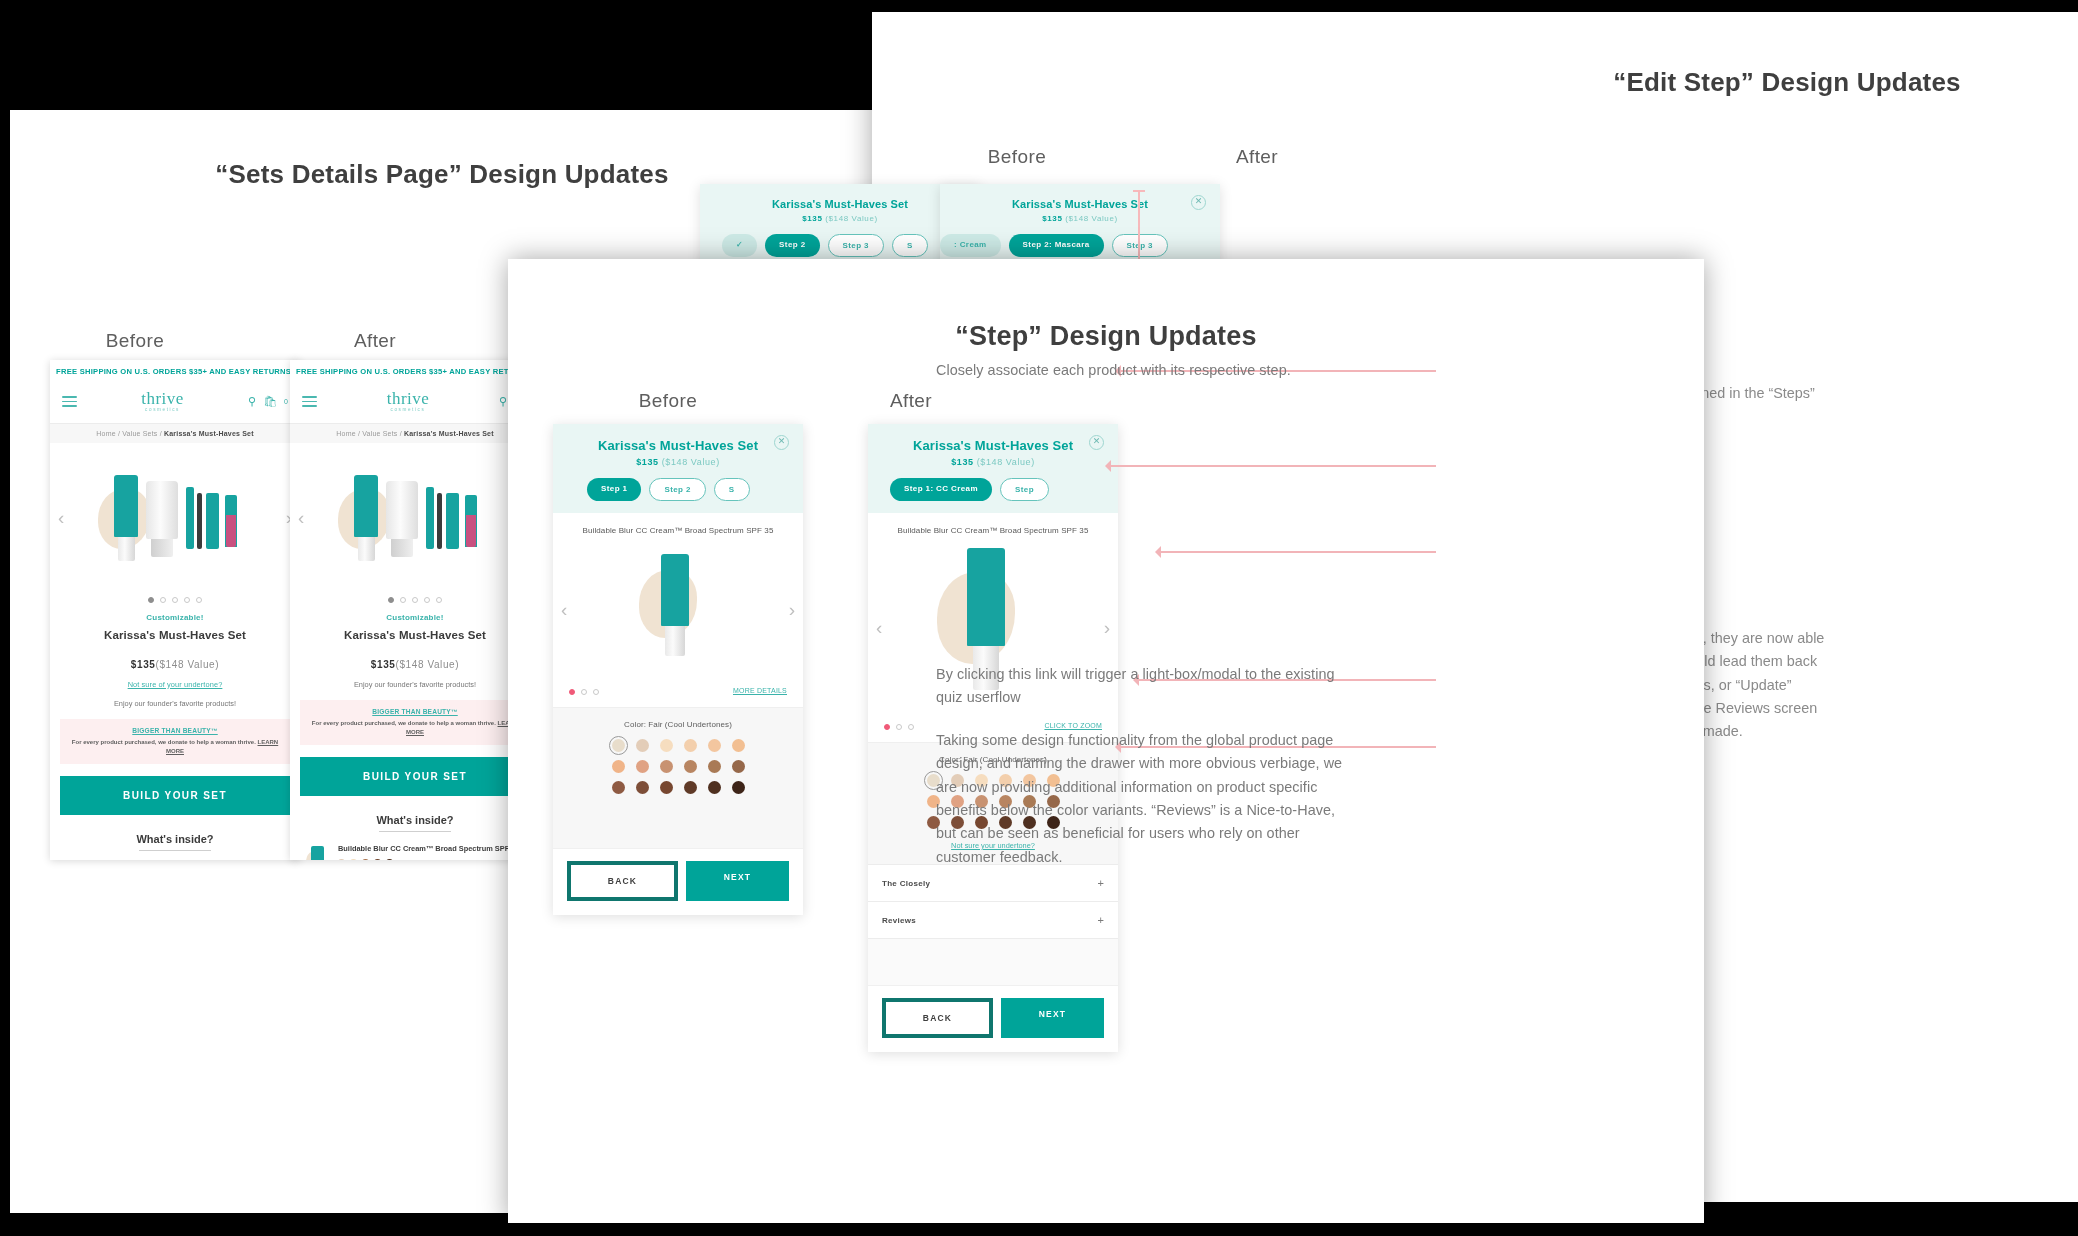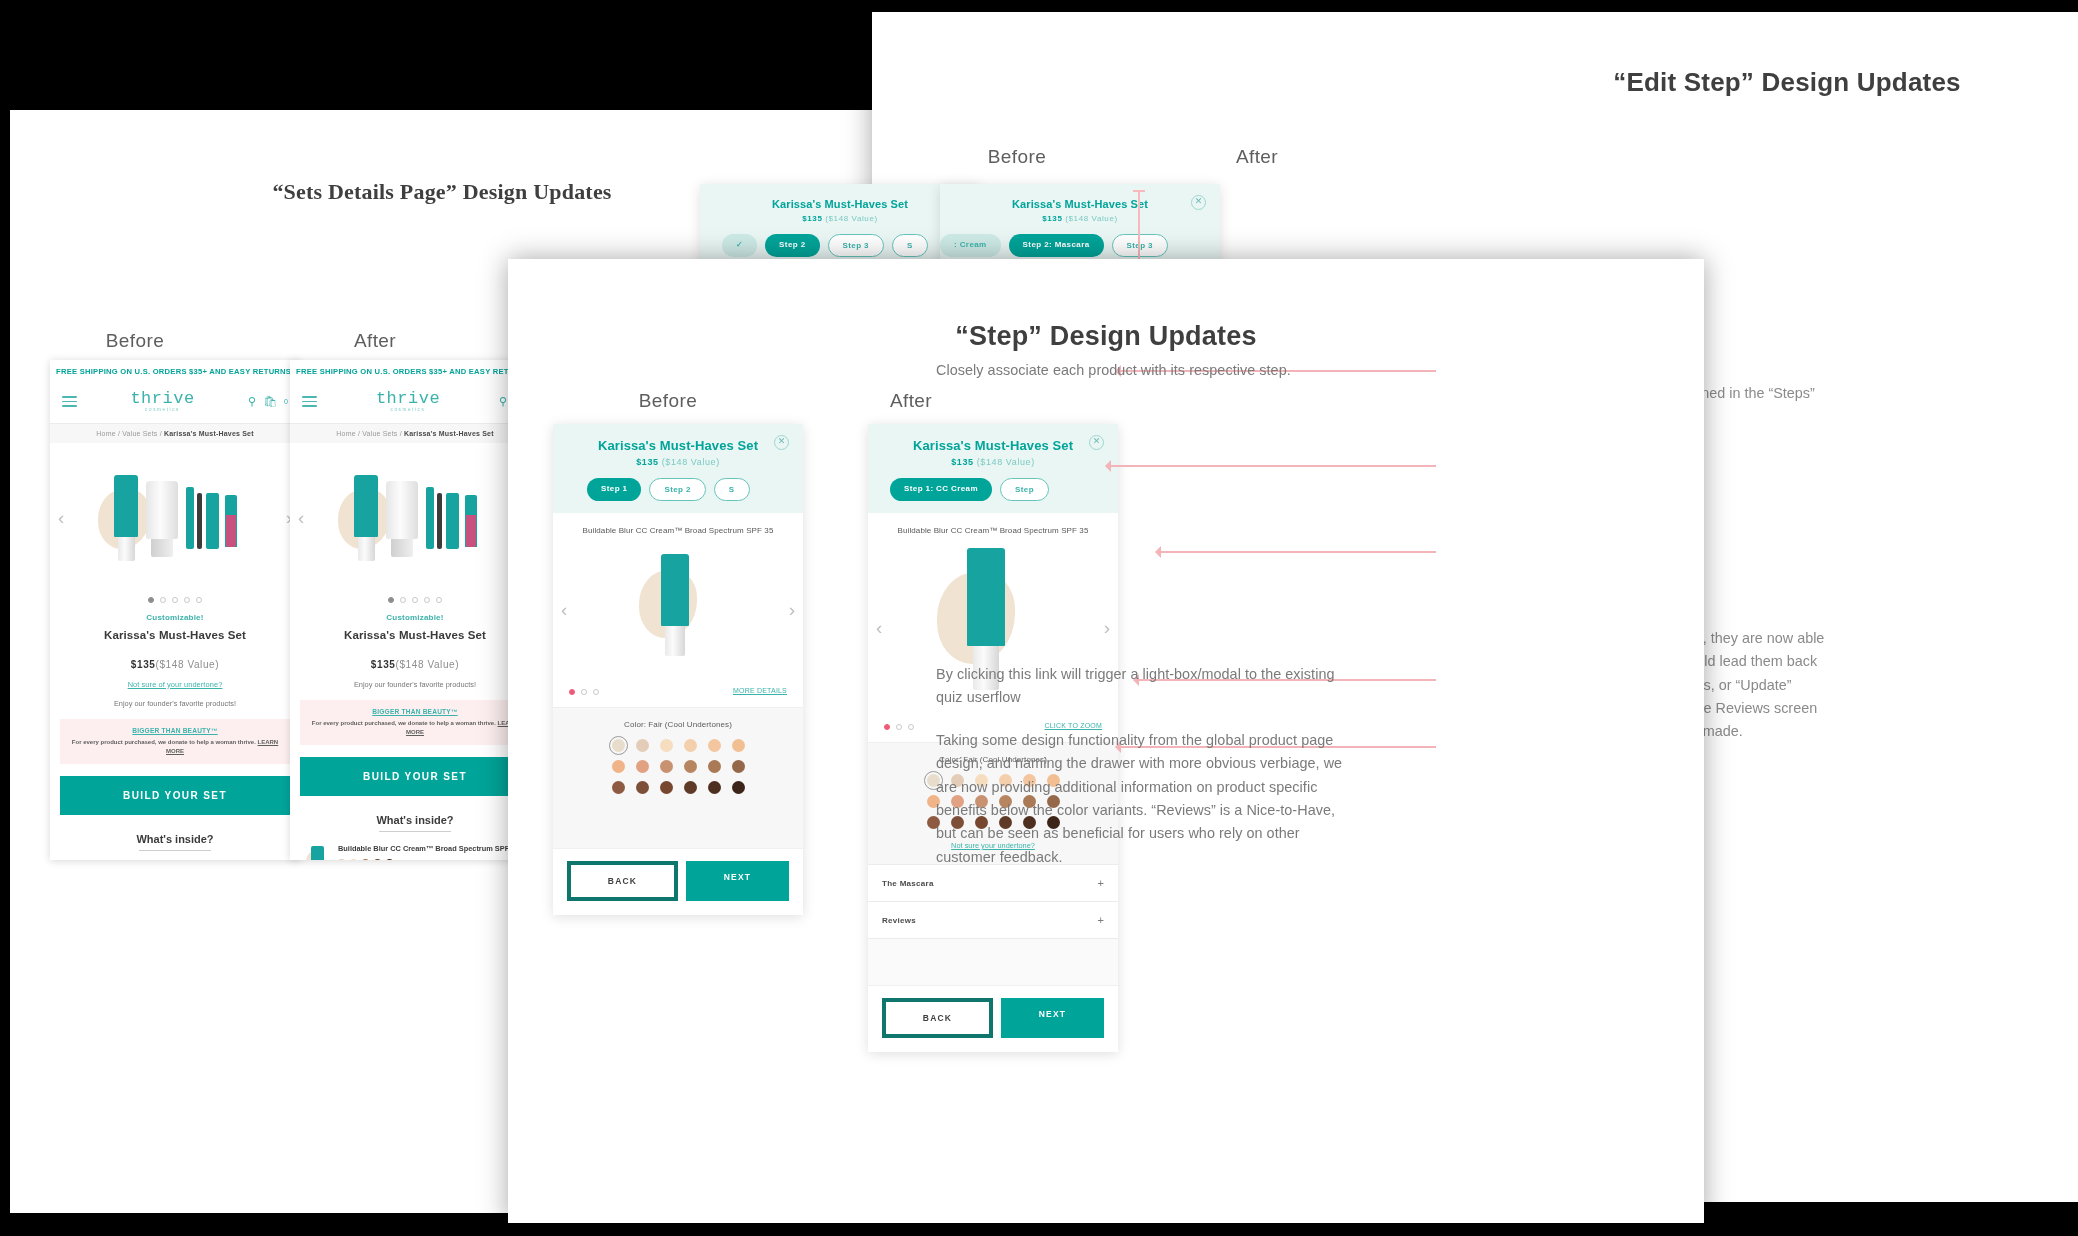--- a/index.html
+++ b/index.html
@@ -34,21 +34,21 @@
 
   
   .phone{width:250px;}
   .ship-bar{background:#fff;color:#00A499;font-weight:bold;font-size:7.6px;
     letter-spacing:.25px;text-align:center;padding:7px 0 6px;}
   .navbar{display:flex;align-items:center;justify-content:space-between;
     padding:8px 12px 10px;border-bottom:1px solid #ececec;}
   .hamb{width:15px;}
   .hamb i{display:block;height:1.6px;background:#4ab8b0;margin:3px 0;border-radius:1px;}
   .logo{text-align:center;line-height:1;}
-  .logo .w{font-size:17px;color:#3ab3ab;letter-spacing:.5px;font-family:Liberation Mono, monospace;}
+  .logo .w{font-size:17px;color:#3ab3ab;letter-spacing:.5px;font-family:Liberation Serif, serif;}
   .logo .s{font-size:4.6px;color:#7fcdc6;letter-spacing:1.6px;margin-top:1px;}
   .navright{display:flex;align-items:center;gap:7px;color:#3ab3ab;font-size:11px;}
   .crumbs{background:#f7f7f7;text-align:center;font-size:7px;color:#9a9a9a;padding:6px 0;letter-spacing:.2px;}
   .crumbs b{color:#4a4a4a;font-weight:bold;}
   .hero{position:relative;height:150px;display:flex;align-items:center;justify-content:center;}
   .arrow-l,.arrow-r{position:absolute;top:50%;transform:translateY(-50%);color:#bfbfbf;font-size:19px;font-weight:300;}
   .arrow-l{left:8px;} .arrow-r{right:8px;}
   .dots{display:flex;gap:6px;justify-content:center;padding:4px 0 0;}
   .dots span{width:4px;height:4px;border-radius:50%;border:1px solid #c9c9c9;display:block;}
   .dots span.on{background:#8e8e8e;border-color:#8e8e8e;}
@@ -124,21 +124,21 @@
   .tube .body{background:#17a3a0;border-radius:3px 3px 1px 1px;}
   .tube .cap{background:linear-gradient(90deg,#e9e9e9,#fbfbfb 40%,#d7d7d7);border-radius:0 0 2px 2px;}
   .smear{position:absolute;background:#f0e3d2;border-radius:50% 40% 55% 45%;}
 </style>
 </head>
 <body>
 
 <div class="stage">
 
   <div class="panel" id="panel-sets">
-    <div class="panel-title" style="top:69px;font-size:22px;font-family:Liberation Serif, serif;">“Sets Details Page” Design Updates</div>
+    <div class="panel-title" style="top:49px;font-size:26px;">“Sets Details Page” Design Updates</div>
 
     <div class="ba-label" style="left:0;top:220px;width:250px;">Before</div>
     <div class="ba-label" style="left:240px;top:220px;width:250px;">After</div>
 
     <div class="mock phone" id="phone-before" style="left:40px;top:250px;height:500px;">
       <div class="ship-bar">FREE SHIPPING ON U.S. ORDERS $35+ AND EASY RETURNS!</div>
       <div class="navbar">
         <div class="hamb">
             <i></i>
             <i></i>
@@ -495,21 +495,21 @@
               <i style="background:#7d4e38"></i>
               <i style="background:#774730"></i>
               <i style="background:#5f3a27"></i>
               <i style="background:#4f3020"></i>
               <i style="background:#3d2418"></i>
           </div>
         </div>
         <a class="sw-link">Not sure your undertone?</a>
       </div>
       <div class="accord">
-        <span>The Mascara</span>
+        <span>The Closely</span>
         <em>+</em>
       </div>
       <div class="accord">
         <span>Reviews</span>
         <em>+</em>
       </div>
       <div style="height:46px;border-top:1px solid #ececec;background:#fafafa;"></div>
       <div class="m-btns">
         <div class="btn-back">BACK</div>
         <div class="btn-next">NEXT</div>

